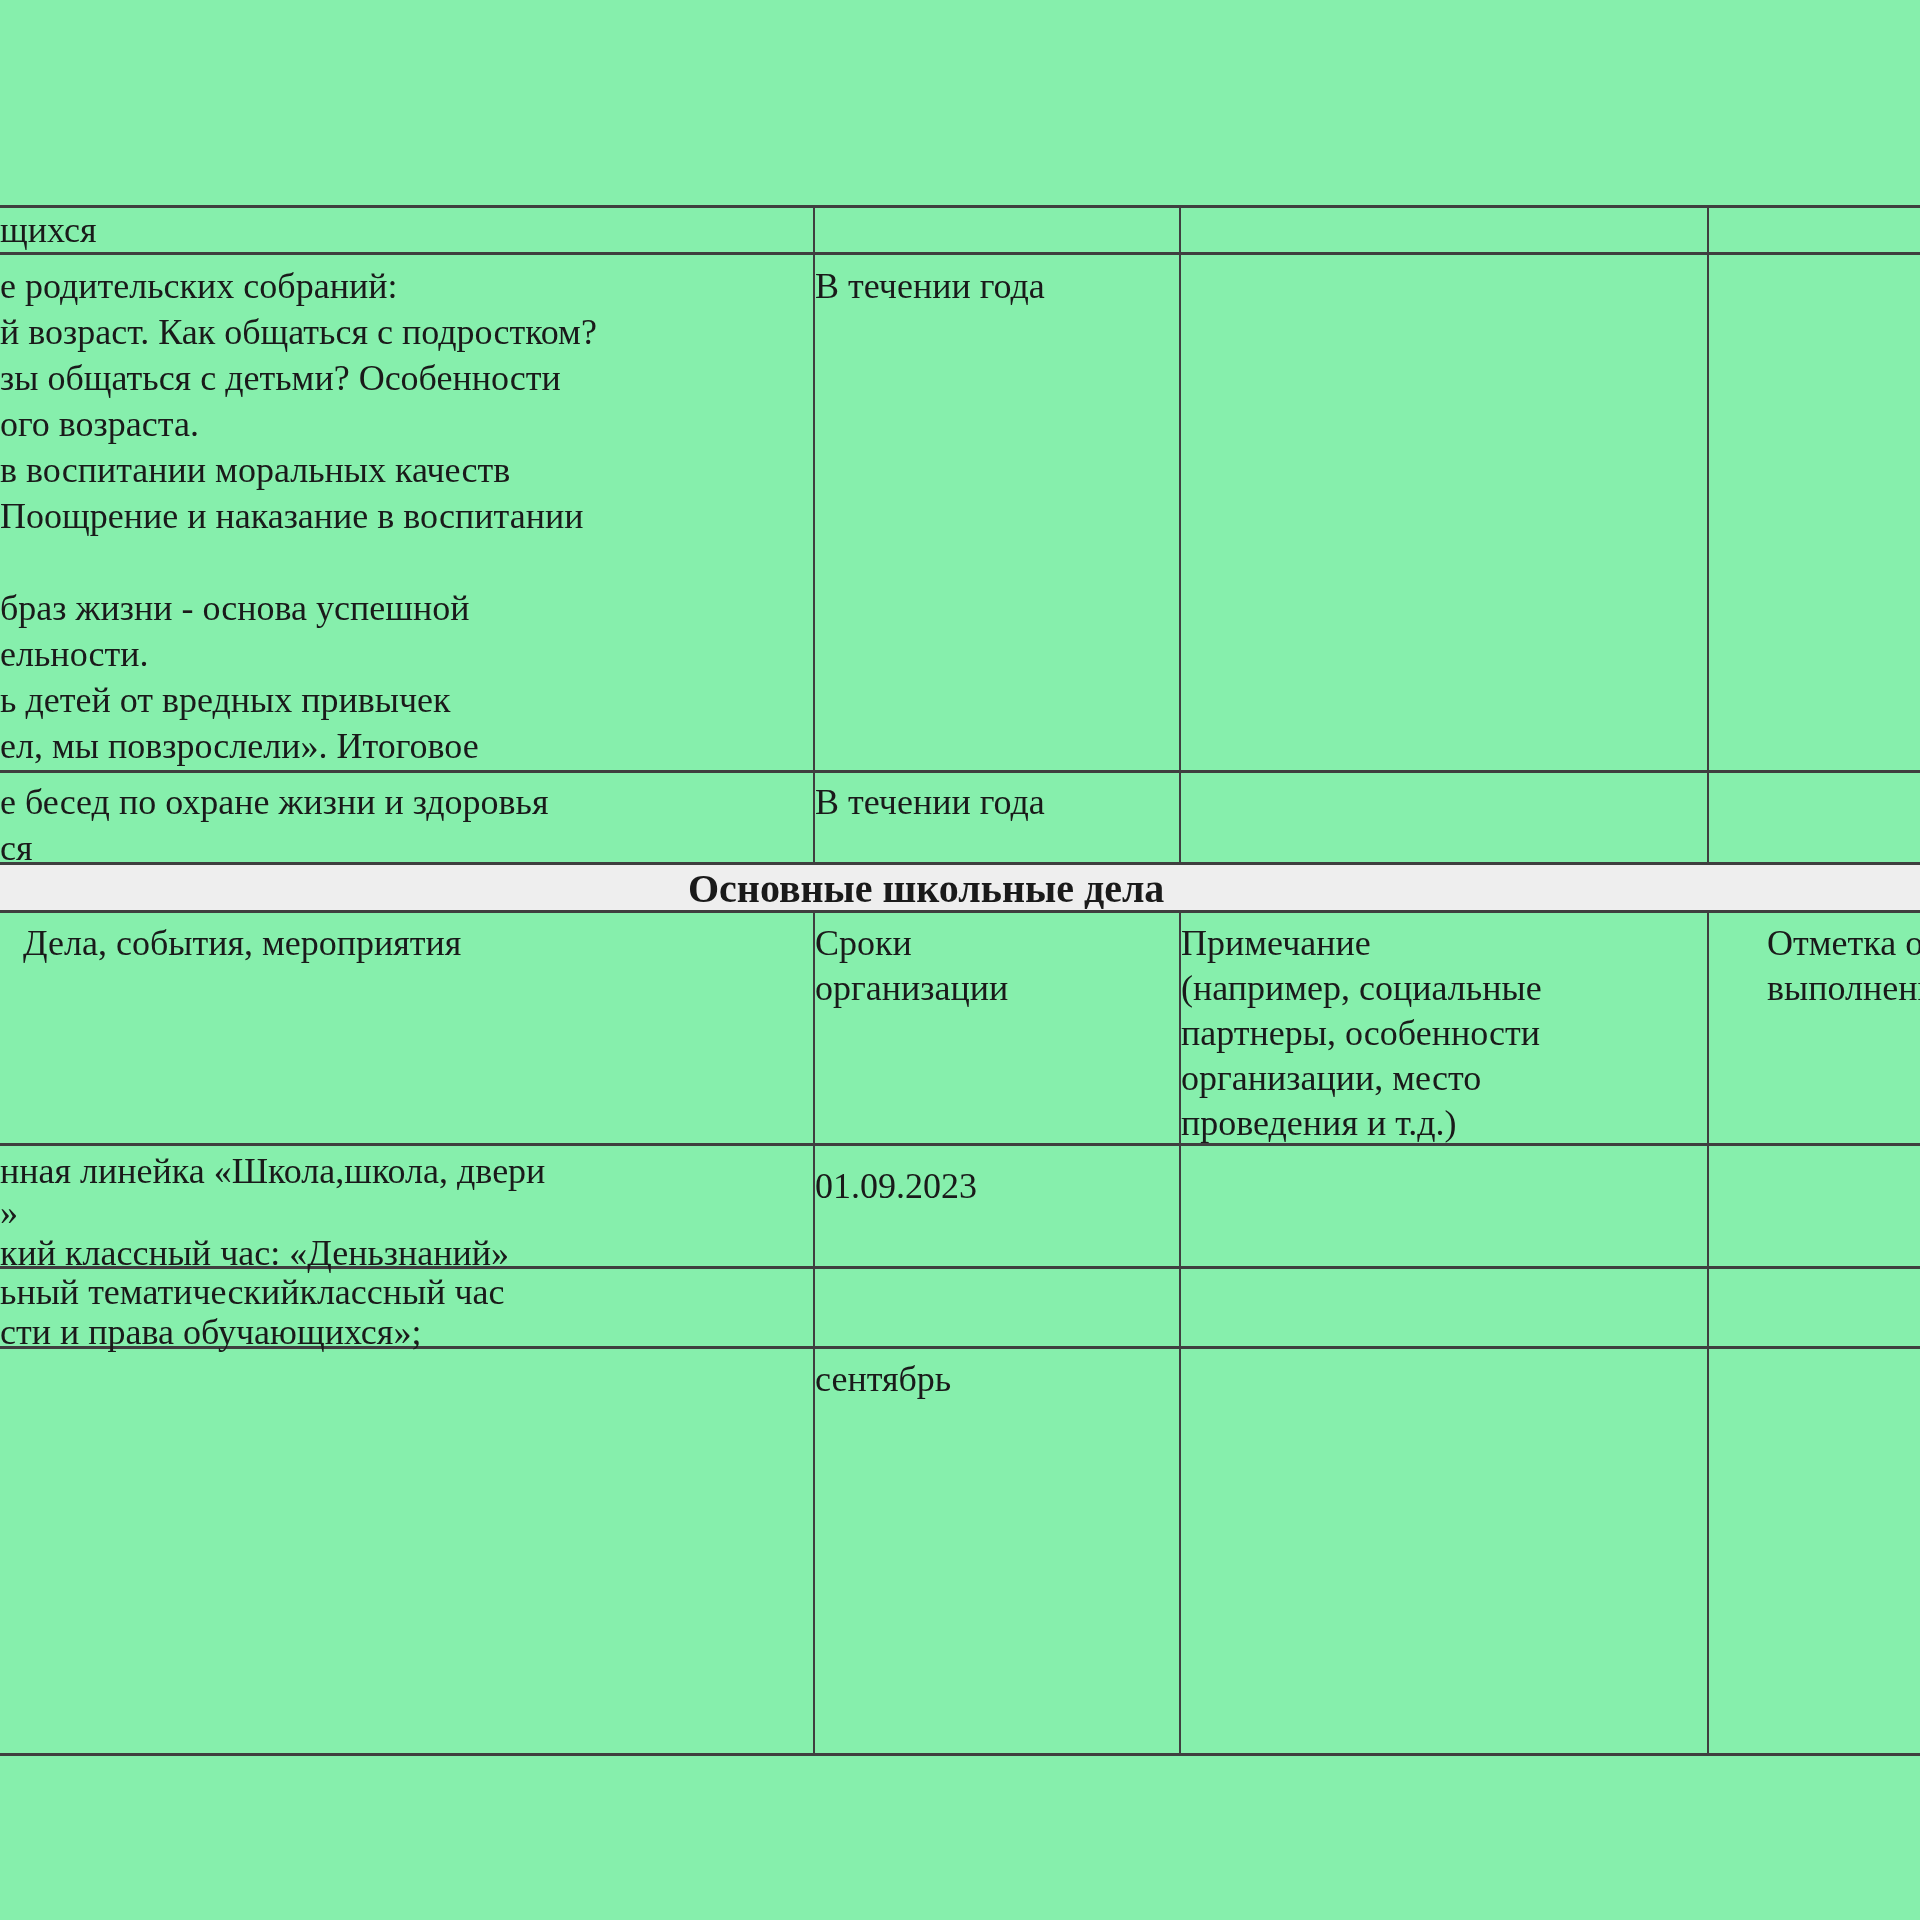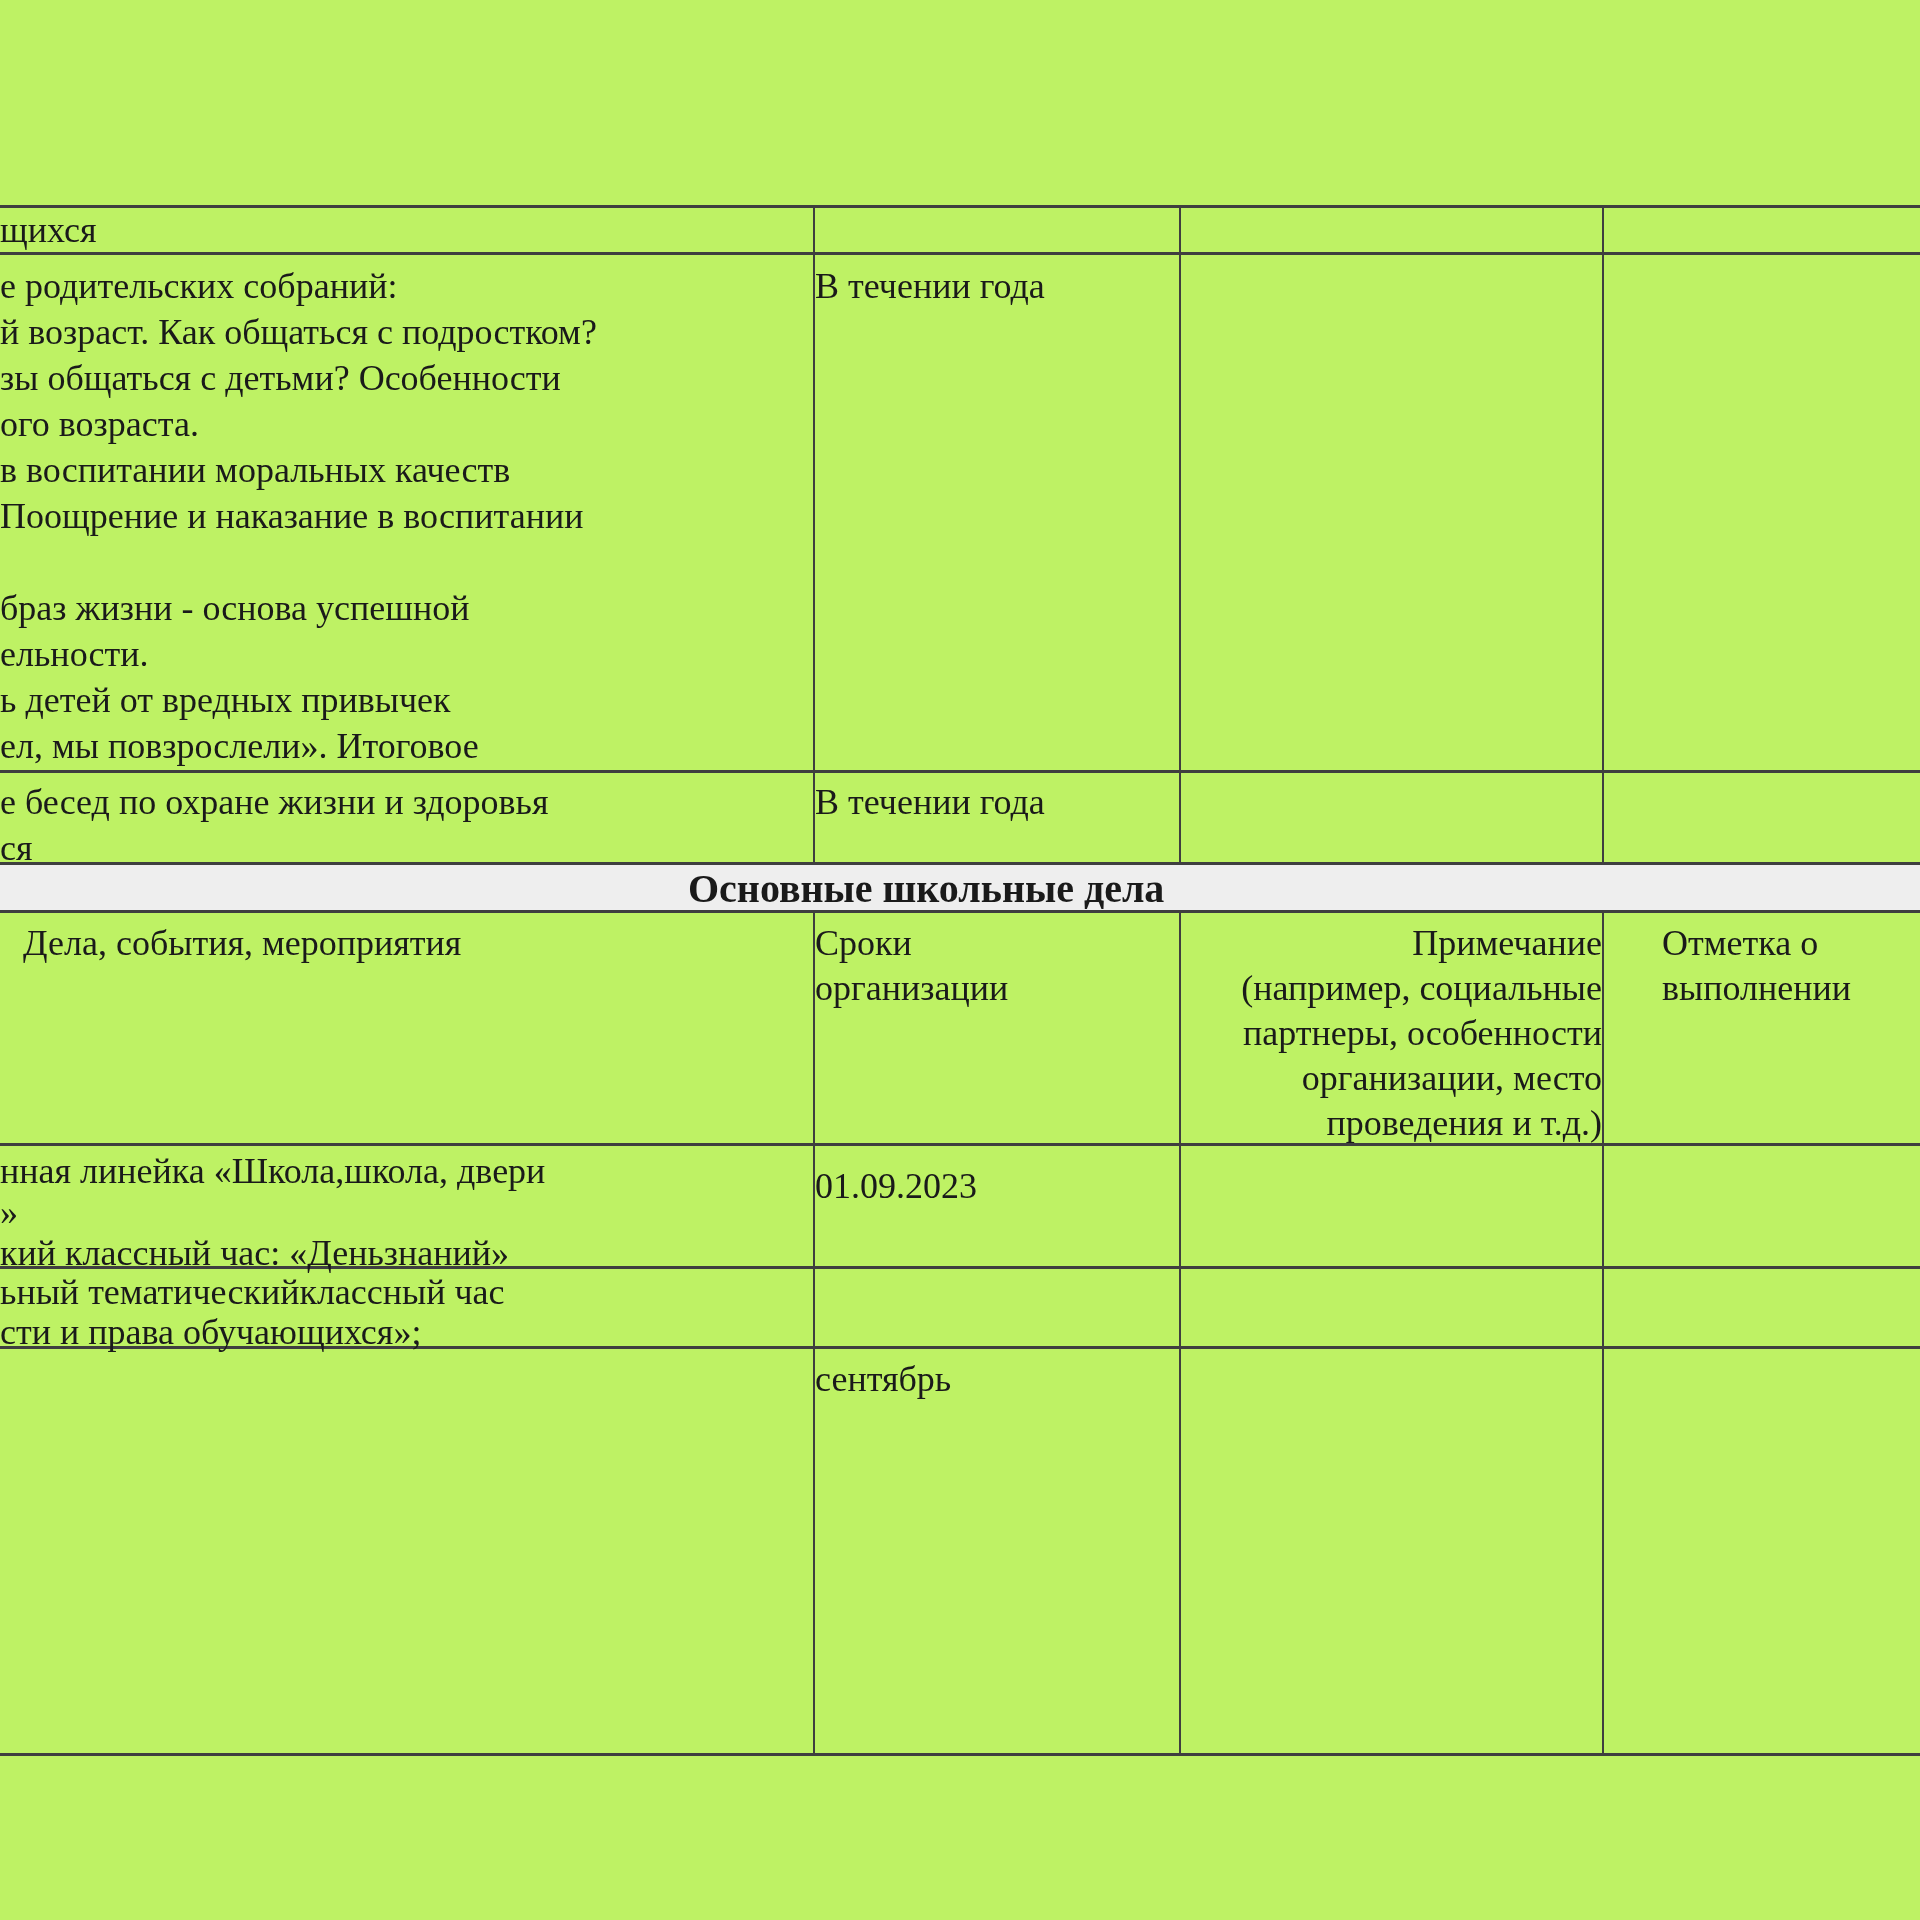--- a/index.html
+++ b/index.html
@@ -1,28 +1,28 @@
 <!DOCTYPE html>
 <html><head>
 <meta charset="utf-8">
 <style>
   html,body{margin:0;padding:0;background:#ffffff;}
   body{
     width:1920px;height:1920px;overflow:hidden;
     font-family:"Liberation Serif","DejaVu Serif",serif;
     color:#1a1a1a;
   }
-  .stage{position:relative;width:1920px;height:1920px;overflow:hidden;background:#bef264;}
+  .stage{position:relative;width:1920px;height:1920px;overflow:hidden;background:#86efac;}
   .tbl{position:absolute;left:-400px;top:205px;width:2462px;}
   .row{display:flex;box-sizing:border-box;border-top:3px solid #3f3f3f;}
   .row-last{border-bottom:3px solid #3f3f3f;}
   .cell{box-sizing:border-box;flex:0 0 auto;font-size:36px;white-space:pre-line;overflow:visible;}
   .c1{width:1213px;padding-left:400px;text-align:left;}
   .c2{width:366px;border-left:2px solid #3f3f3f;}
-  .c3{width:423px;border-left:2px solid #3f3f3f;text-align:right;}
+  .c3{width:528px;border-left:2px solid #3f3f3f;text-align:left;}
   .c4{width:355px;border-left:2px solid #3f3f3f;text-align:left;}
   
   .r1{height:47px;}  .r2{height:518px;} .r3{height:92px;}
   .r4{height:48px;background:#eeeeee;}
   .r5{height:233px;} .r6{height:123px;} .r7{height:80px;} .r8{height:410px;}
   
   .r1 .c1{padding-top:2px;line-height:40px;}
   .r2 .c1{padding-top:8px;line-height:46px;}
   .r2 .c2{padding-top:8px;line-height:46px;}
   .r3 .c1{padding-top:6px;line-height:46px;}

